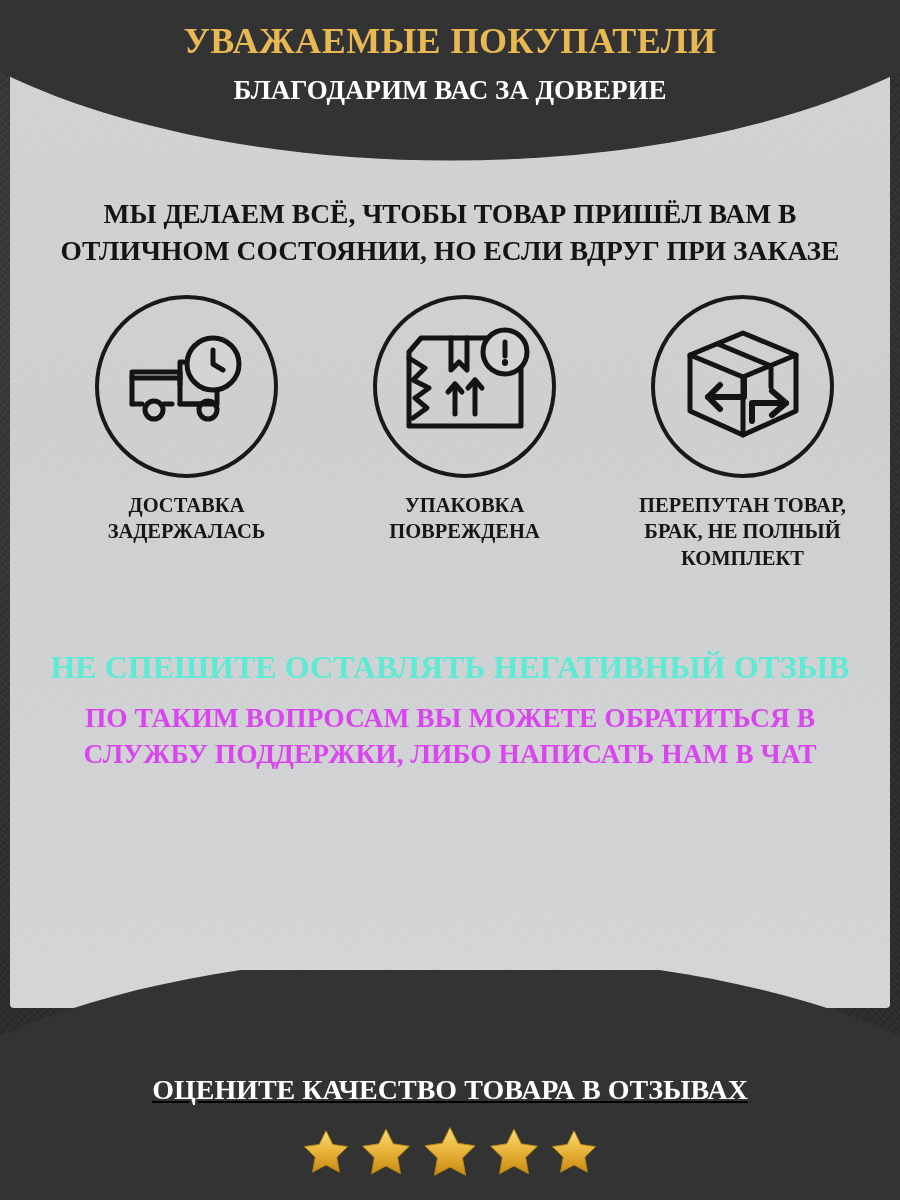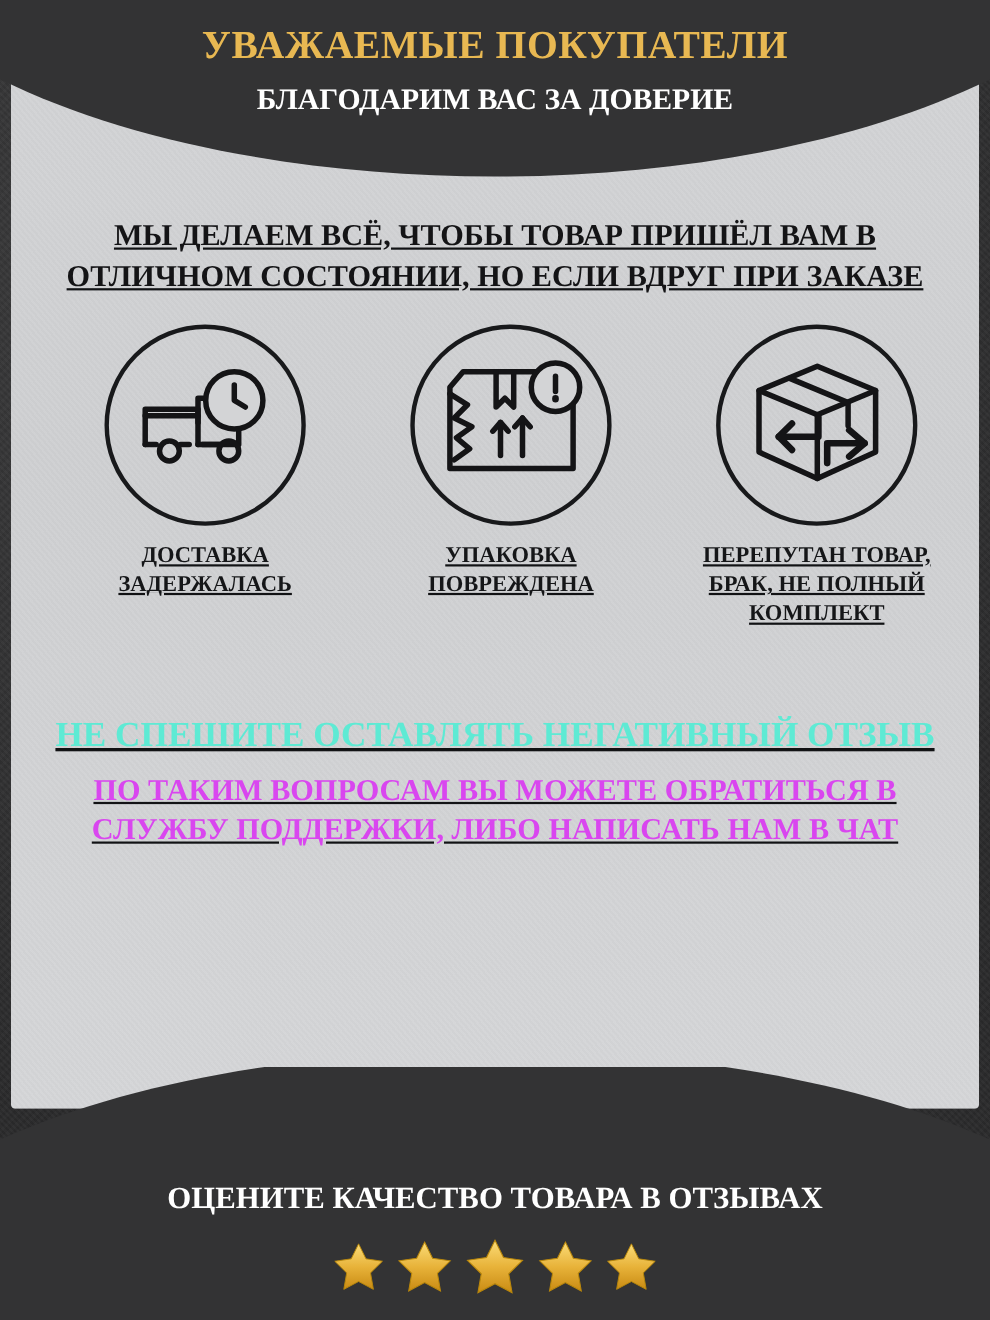--- a/index.html
+++ b/index.html
@@ -95,21 +95,20 @@
   }
 
   .content {
     position: absolute;
     left: 0;
     top: 196px;
     width: 100%;
     z-index: 4;
     text-align: center;
     color: #111214;
-    text-decoration: underline;
   }
 
   .intro {
     font-size: 27.5px;
     font-weight: bold;
     line-height: 1.33;
     color: #141416;
     text-transform: uppercase;
     padding: 0 60px;
   }
@@ -170,20 +169,21 @@
     padding: 0 40px;
   }
 
   .footer {
     position: absolute;
     left: 0;
     bottom: 18px;
     width: 100%;
     z-index: 6;
     text-align: center;
+    text-decoration: underline;
   }
   .footer-text {
     font-size: 28px;
     font-weight: bold;
     color: #ffffff;
     line-height: 1.28;
     text-transform: uppercase;
   }
   .stars {
     margin-top: 14px;

